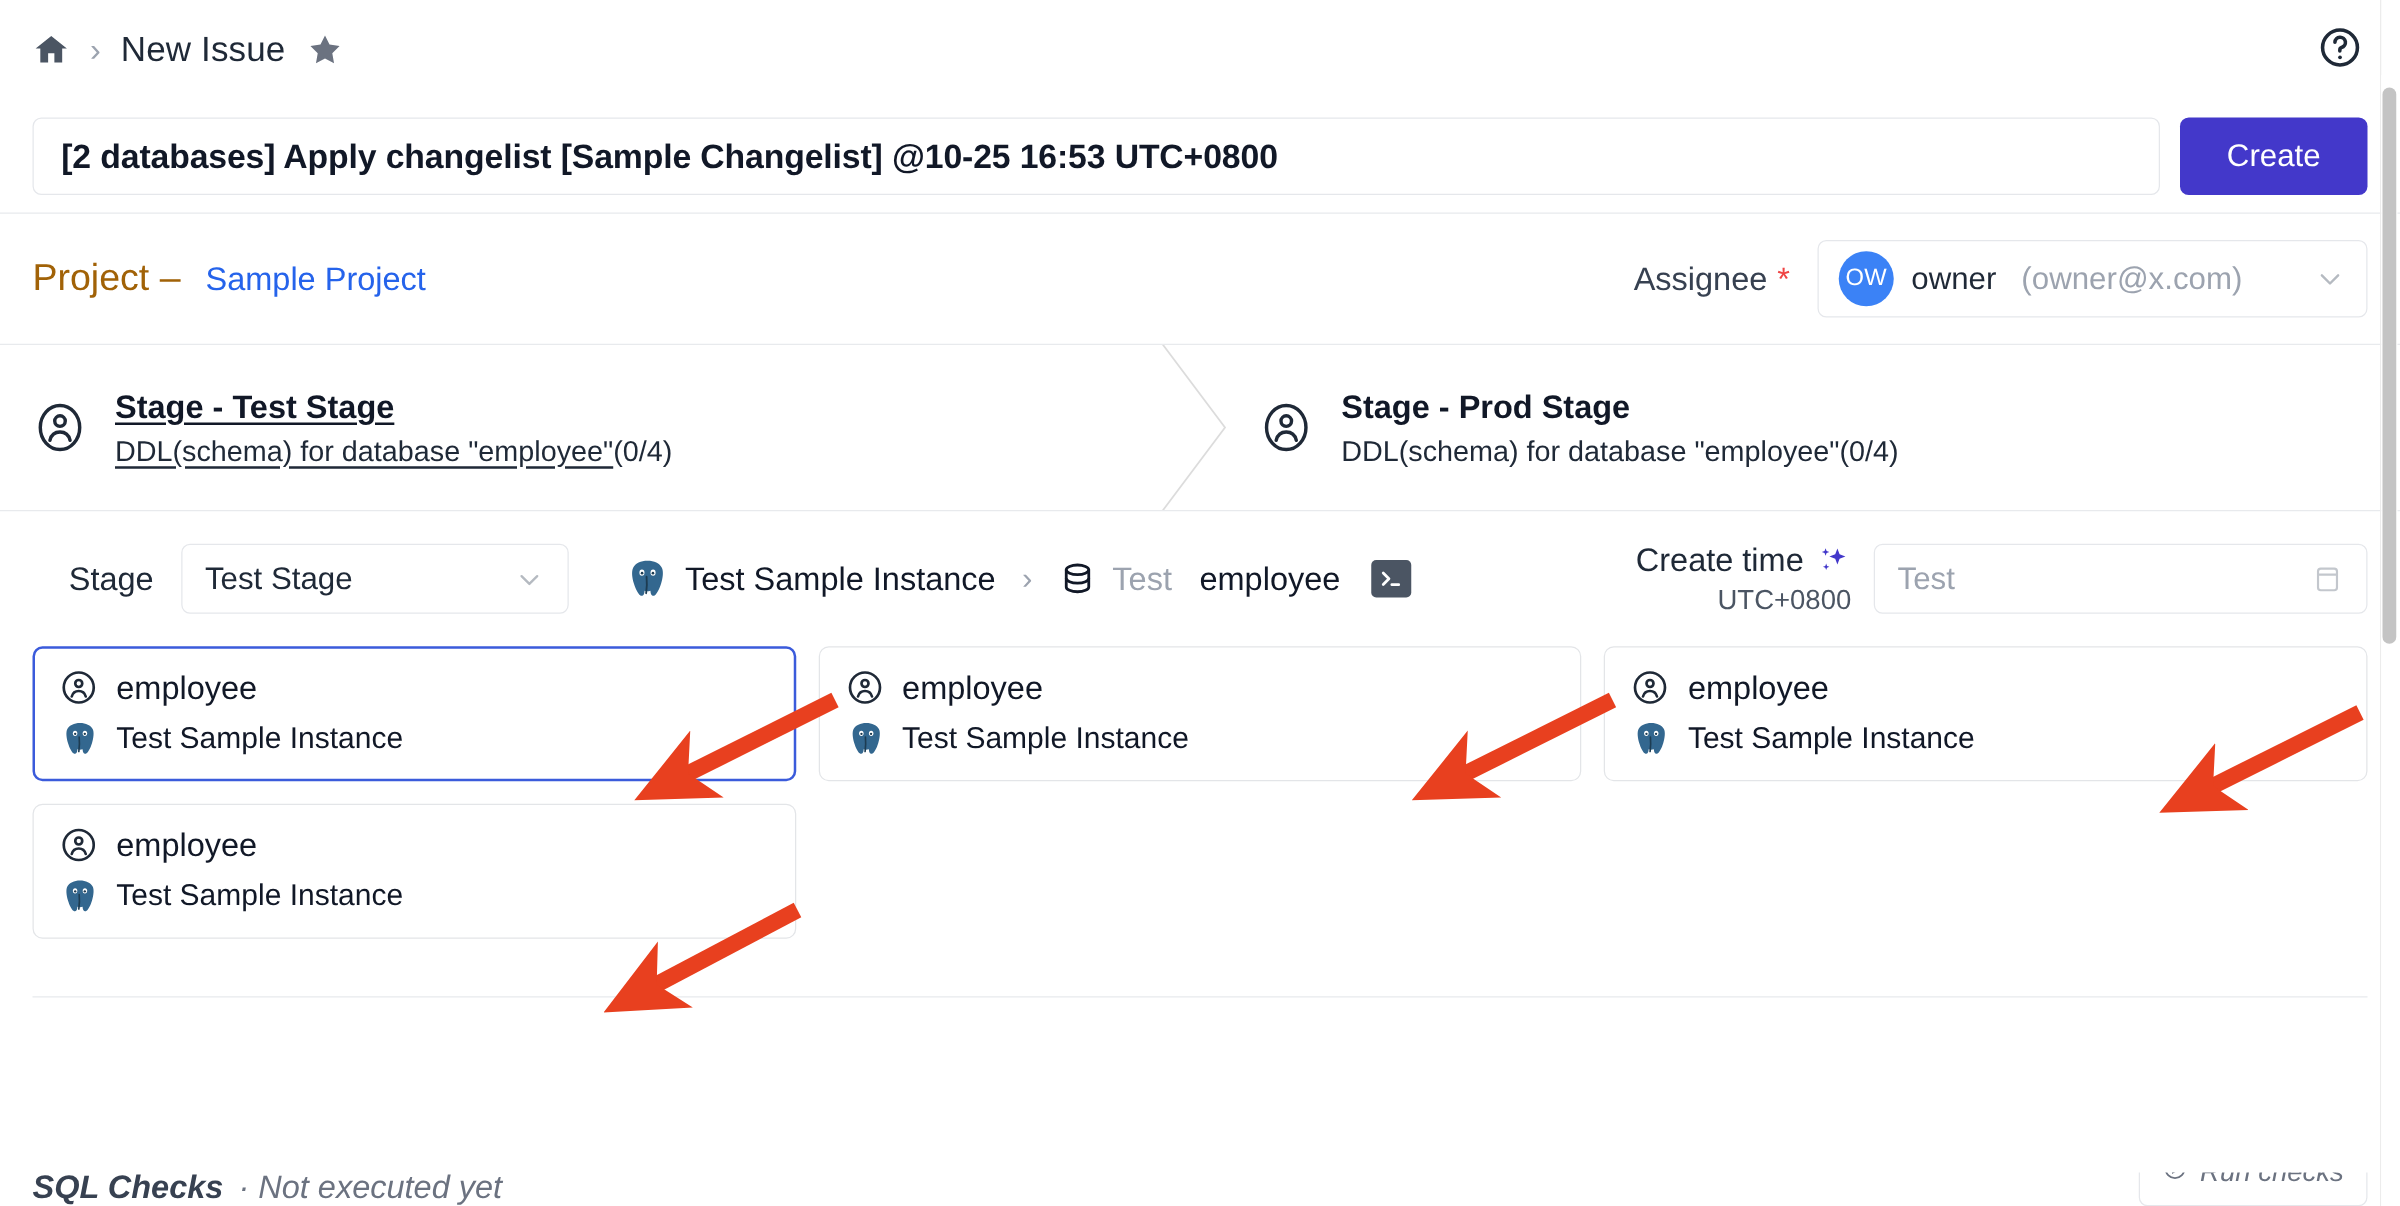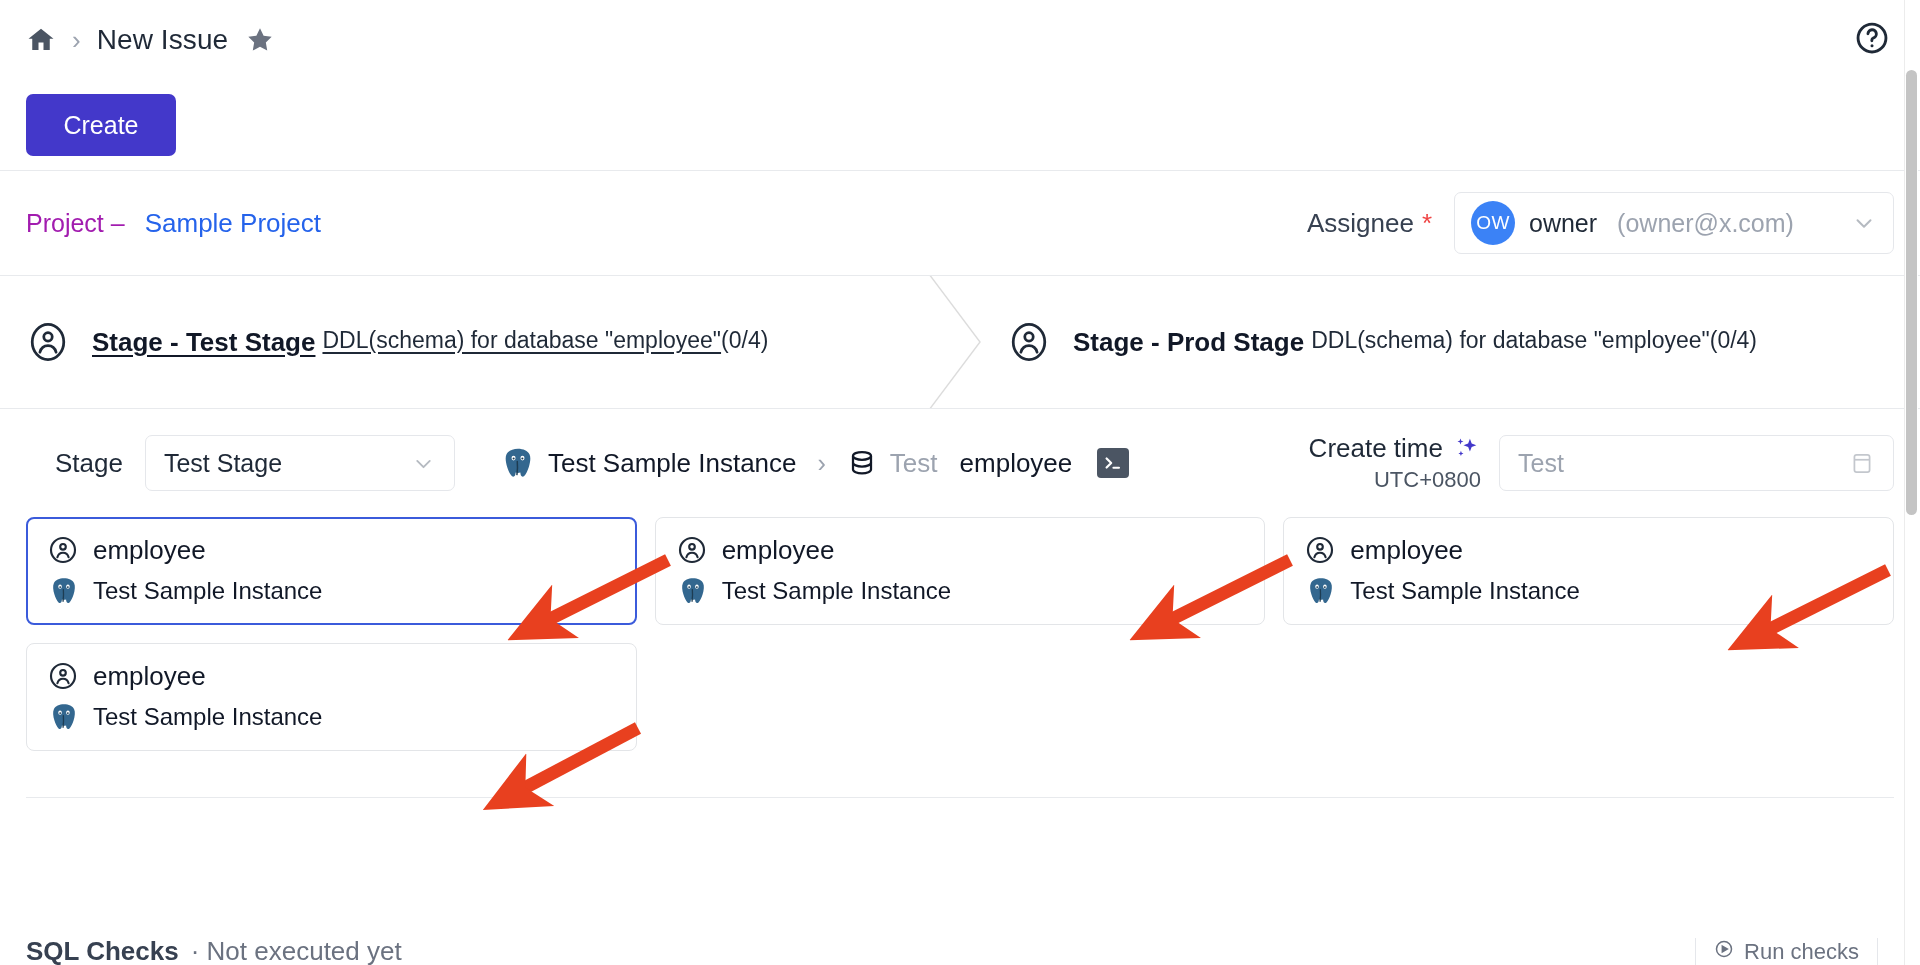--- a/index.html
+++ b/index.html
@@ -59,21 +59,21 @@
   }
 
   .hr { height: 1px; background: #e8eaed; width: 100%; }
 
   
   .proj-row {
     height: 104px;
     display: flex; align-items: center;
     padding: 0 26px;
   }
-  .proj-label { font-size: 25px; color: #a21caf; }
+  .proj-label { font-size: 30px; color: #a16207; }
   .proj-link { font-size: 26px; color: #2563eb; margin-left: 20px; cursor: pointer; }
   .spacer { flex: 1; }
   .assignee-label { font-size: 26px; color: #374151; }
   .req-star { color: #ef4444; font-size: 26px; margin-left: 8px; margin-right: 22px; }
   .assignee-select {
     display: flex; align-items: center;
     width: 440px; height: 62px;
     border: 1px solid #e5e7eb; border-radius: 7px;
     padding: 0 16px; gap: 14px; background: #fff;
     cursor: pointer;
@@ -92,21 +92,21 @@
   
   .stages {
     display: flex; height: 132px; position: relative;
   }
   .stage-cell {
     flex: 1; display: flex; align-items: center; gap: 22px;
     padding-left: 26px; position: relative;
   }
   .stage-cell.second { padding-left: 68px; }
   .person-circle { width: 44px; height: 44px; color: #1f2937; flex: none; }
-  .stage-texts { display: flex; flex-direction: row; gap: 7px; }
+  .stage-texts { display: flex; flex-direction: column; gap: 7px; }
   .stage-title { font-size: 26px; color: #111827; font-weight: 700; }
   .stage-sub { font-size: 23px; color: #1f2937; }
   .stage-cell.active .stage-title,
   .stage-cell.active .stage-sub { text-decoration: underline; text-underline-offset: 4px; }
   .stage-sub .count { text-decoration: none; display: inline-block; }
   .chevron-divider {
     position: absolute; left: 920px; top: 0; width: 80px; height: 132px;
     pointer-events: none;
   }
 
@@ -164,23 +164,23 @@
   .card-line1 { display: flex; align-items: center; gap: 14px; }
   .card-person { width: 32px; height: 32px; color: #1f2937; flex:none; }
   .card-db { font-size: 26px; color: #111827; }
   .card-line2 { display: flex; align-items: center; gap: 14px; margin-top: 10px; margin-left: 2px; }
   .card-pg { width: 30px; height: 30px; flex:none; }
   .card-inst { font-size: 24px; color: #111827; }
 
   
   .bottom-divider { margin-top: 46px; height: 1px; background: #e8eaed; }
   .bottom-sec {
-    position: absolute; left: 0; right: 16px; top: 938px;
+    position: absolute; left: 0; right: 0; top: 938px;
     height: 27px; overflow: hidden;
-    padding: 0 26px; display: flex; align-items: center;
+    padding: 0 26px; display: flex; align-items: flex-end; font-style: italic;
   }
   .bottom-title { font-size: 26px; color: #374151; font-weight: 600; white-space: nowrap; }
   .bottom-sub { font-size: 26px; color: #6b7280; margin-left: 12px; white-space: nowrap; }
   .bottom-btn {
     margin-left: auto; border: 1px solid #e5e7eb; border-radius: 7px;
     height: 54px; padding: 0 18px; display: flex; align-items: center; gap: 10px;
     font-size: 22px; color: #6b7280; background: #fff; cursor: pointer;
   }
 
   
@@ -221,20 +221,21 @@
   </div>
   <span class="help-icon">
     <svg viewBox="0 0 24 24" width="36" height="36" fill="none" stroke="currentColor" stroke-width="1.9">
       <circle cx="12" cy="12" r="9.3"></circle>
       <path d="M9.3 9.2a2.8 2.8 0 1 1 3.5 2.8c-.6.2-.9.7-.9 1.4v.5" stroke-linecap="round"></path>
       <circle cx="12" cy="17.2" r="1" fill="currentColor" stroke="none"></circle>
     </svg>
   </span>
 
   <div class="title-row">
+    <input class="title-input" type="text" value="[2 databases] Apply changelist [Sample Changelist] @10-25 16:53 UTC+0800" style="">
     <button class="create-btn">Create</button>
   </div>
   <div class="hr"></div>
 
   <div class="proj-row">
     <span class="proj-label">Project –</span>
     <span class="proj-link">Sample Project</span>
     <span class="spacer"></span>
     <span class="assignee-label">Assignee</span>
     <span class="req-star">*</span>

